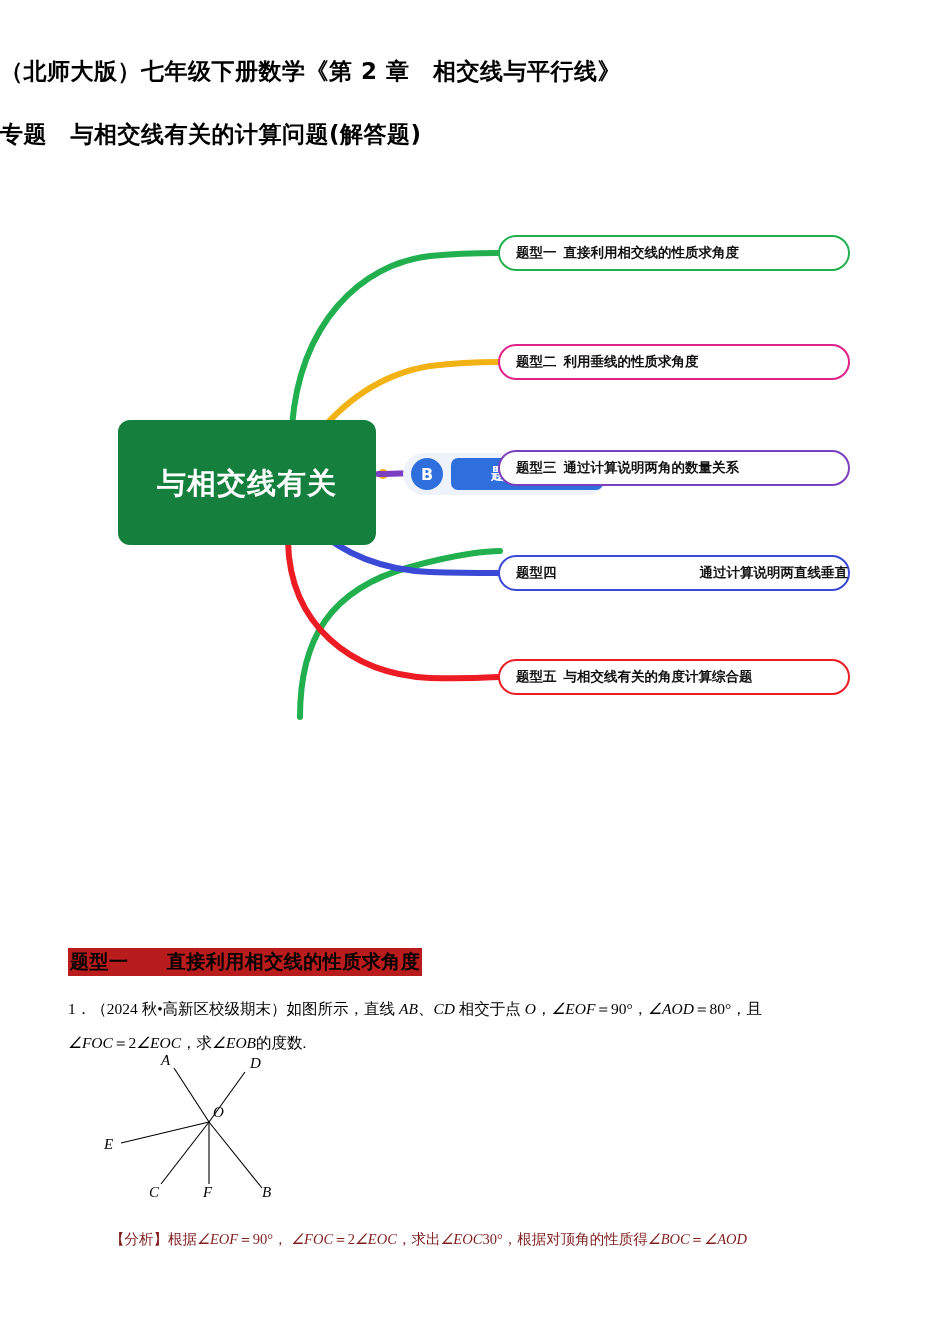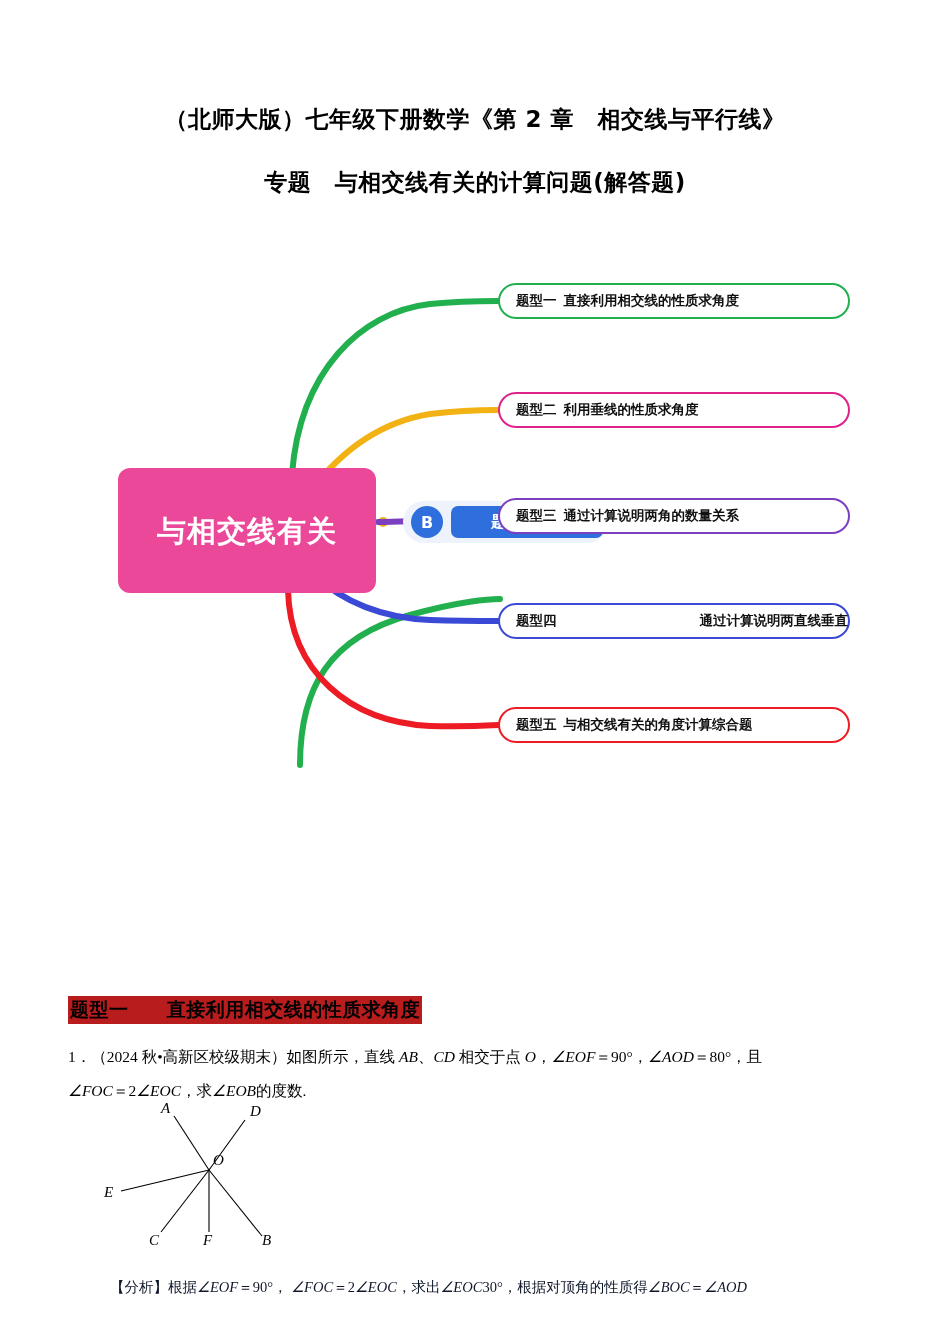--- a/index.html
+++ b/index.html
@@ -17,22 +17,21 @@
   }
   .page {
     position: relative;
     width: 950px;
     height: 1344px;
     box-sizing: border-box;
     padding: 0;
   }
   
   .title-block {
-    margin-top: 108px;
-    text-align: center;
+    margin-top: 60px;
   }
   .title-line {
     font-family: "DejaVu Sans", sans-serif;
     font-weight: bold;
     font-size: 23px;
     letter-spacing: 0.5px;
     line-height: 1.0;
     color: #000;
   }
   .title-line.second {
@@ -91,21 +90,21 @@
     align-items: center;
     justify-content: center;
     letter-spacing: 2px;
   }
   .center-node {
     position: absolute;
     left: 118px;
     top: 246px;
     width: 258px;
     height: 125px;
-    background: #ec4899;
+    background: #15803d;
     border-radius: 12px;
     color: #fff;
     font-family: "DejaVu Sans", sans-serif;
     font-weight: bold;
     font-size: 29px;
     line-height: 40px;
     display: flex;
     flex-direction: column;
     align-items: center;
     justify-content: center;
@@ -176,21 +175,21 @@
   }
   
   .analysis {
     position: absolute;
     left: 110px;
     top: 1166px;
     width: 790px;
     font-family: "Liberation Serif", serif;
     font-size: 14.5px;
     line-height: 26px;
-    color: #0f172a;
+    color: #7f1d1d;
   }
   .analysis .ital {
     font-style: italic;
   }
 </style>
 </head>
 <body>
 
 <div class="page">
 

